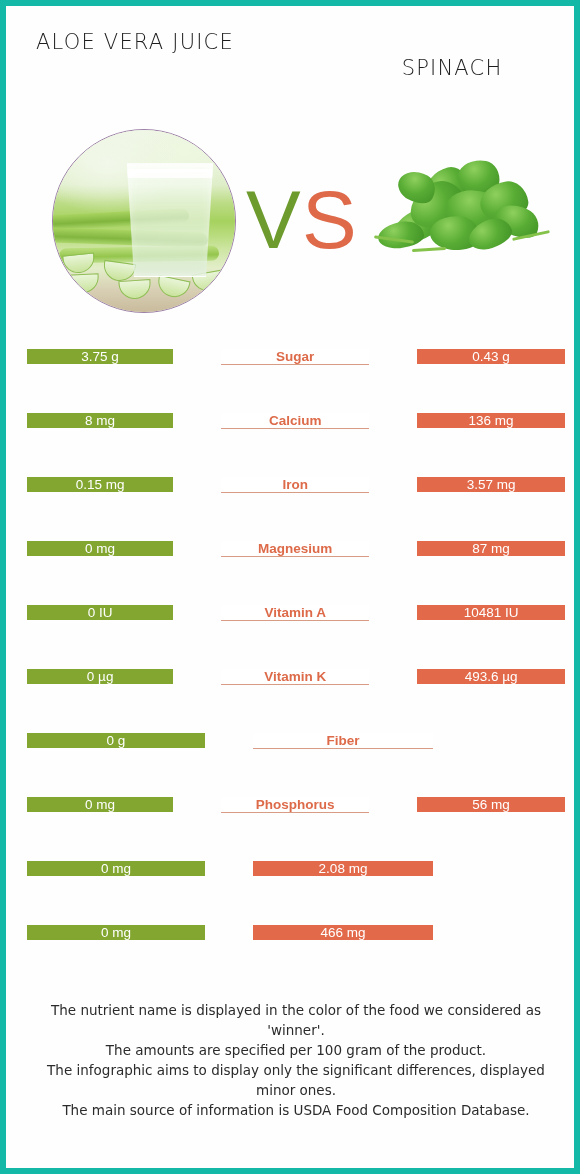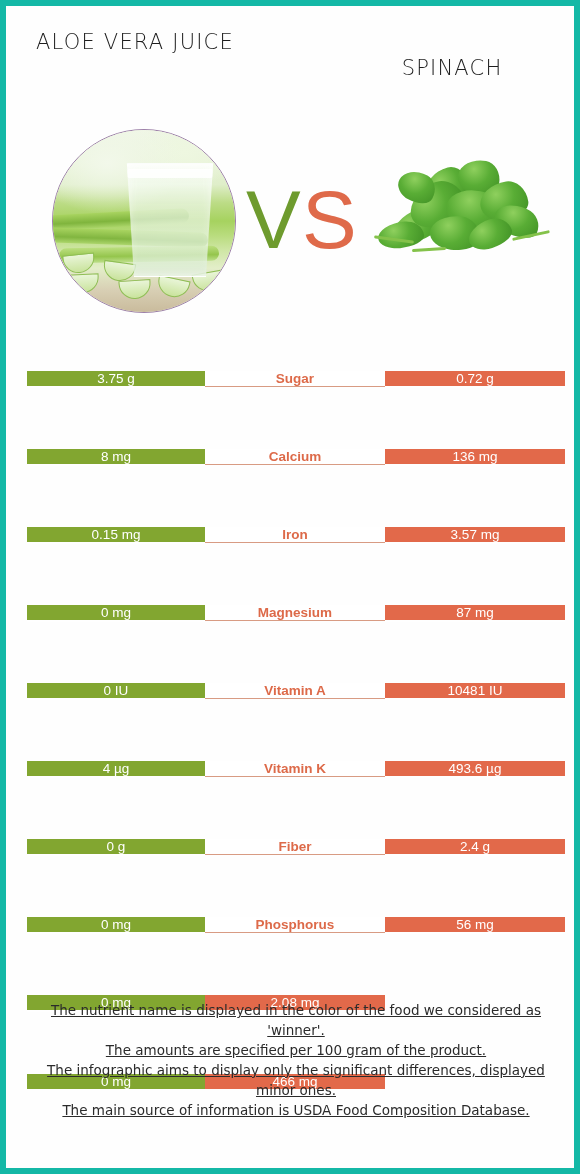--- a/index.html
+++ b/index.html
@@ -158,22 +158,23 @@
   
   .table {
     position: absolute;
     left: 21px;
     top: 343px;
     width: 538px;
   }
   .row {
     display: flex;
     height: 60px;
-    align-items: center;
-    margin-bottom: 18px;
+    align-items: flex-start;
+    margin-bottom: 4px;
+    gap: 48px;
   }
   .cell {
     display: flex;
     align-items: center;
     justify-content: center;
     font-size: 13.5px;
     box-sizing: border-box;
   }
   .cell-left {
     width: 178px;
@@ -204,21 +205,21 @@
     position: absolute;
     left: 30px;
     top: 995px;
     width: 520px;
     text-align: center;
     font-family: "DejaVu Sans", sans-serif;
     font-size: 13.5px;
     color: #2b2b2b;
     line-height: 1.48;
   }
-  .footer p { margin: 0; text-decoration: underline; }
+  .footer p { margin: 0; }
 </style>
 </head>
 <body>
 
 <div class="page">
 
   <div class="titles">
     <div class="title title-left">Aloe vera juice</div>
     <div class="title title-right">Spinach</div>
   </div>
@@ -261,21 +262,21 @@
       <div class="stem" style="left:2px;   top:86px; width:40px; transform:rotate(8deg);"></div>
       <div class="stem" style="left:140px; top:82px; width:38px; transform:rotate(-12deg);"></div>
       <div class="stem" style="left:40px;  top:96px; width:34px; transform:rotate(-4deg);"></div>
     </div>
   </div>
 
   <div class="table" id="table-root">
       <div class="row">
         <div class="cell cell-left">3.75 g</div>
         <div class="cell cell-mid">Sugar</div>
-        <div class="cell cell-right">0.72 g</div>
+        <div class="cell cell-right">0.43 g</div>
       </div>
       <div class="row">
         <div class="cell cell-left">8 mg</div>
         <div class="cell cell-mid">Calcium</div>
         <div class="cell cell-right">136 mg</div>
       </div>
       <div class="row">
         <div class="cell cell-left">0.15 mg</div>
         <div class="cell cell-mid">Iron</div>
         <div class="cell cell-right">3.57 mg</div>
@@ -284,28 +285,27 @@
         <div class="cell cell-left">0 mg</div>
         <div class="cell cell-mid">Magnesium</div>
         <div class="cell cell-right">87 mg</div>
       </div>
       <div class="row">
         <div class="cell cell-left">0 IU</div>
         <div class="cell cell-mid">Vitamin A</div>
         <div class="cell cell-right">10481 IU</div>
       </div>
       <div class="row">
-        <div class="cell cell-left">4 µg</div>
+        <div class="cell cell-left">0 µg</div>
         <div class="cell cell-mid">Vitamin K</div>
         <div class="cell cell-right">493.6 µg</div>
       </div>
       <div class="row">
         <div class="cell cell-left">0 g</div>
         <div class="cell cell-mid">Fiber</div>
-        <div class="cell cell-right">2.4 g</div>
       </div>
       <div class="row">
         <div class="cell cell-left">0 mg</div>
         <div class="cell cell-mid">Phosphorus</div>
         <div class="cell cell-right">56 mg</div>
       </div>
       <div class="row">
         <div class="cell cell-left">0 mg</div>
         <div class="cell cell-right">2.08 mg</div>
       </div>

